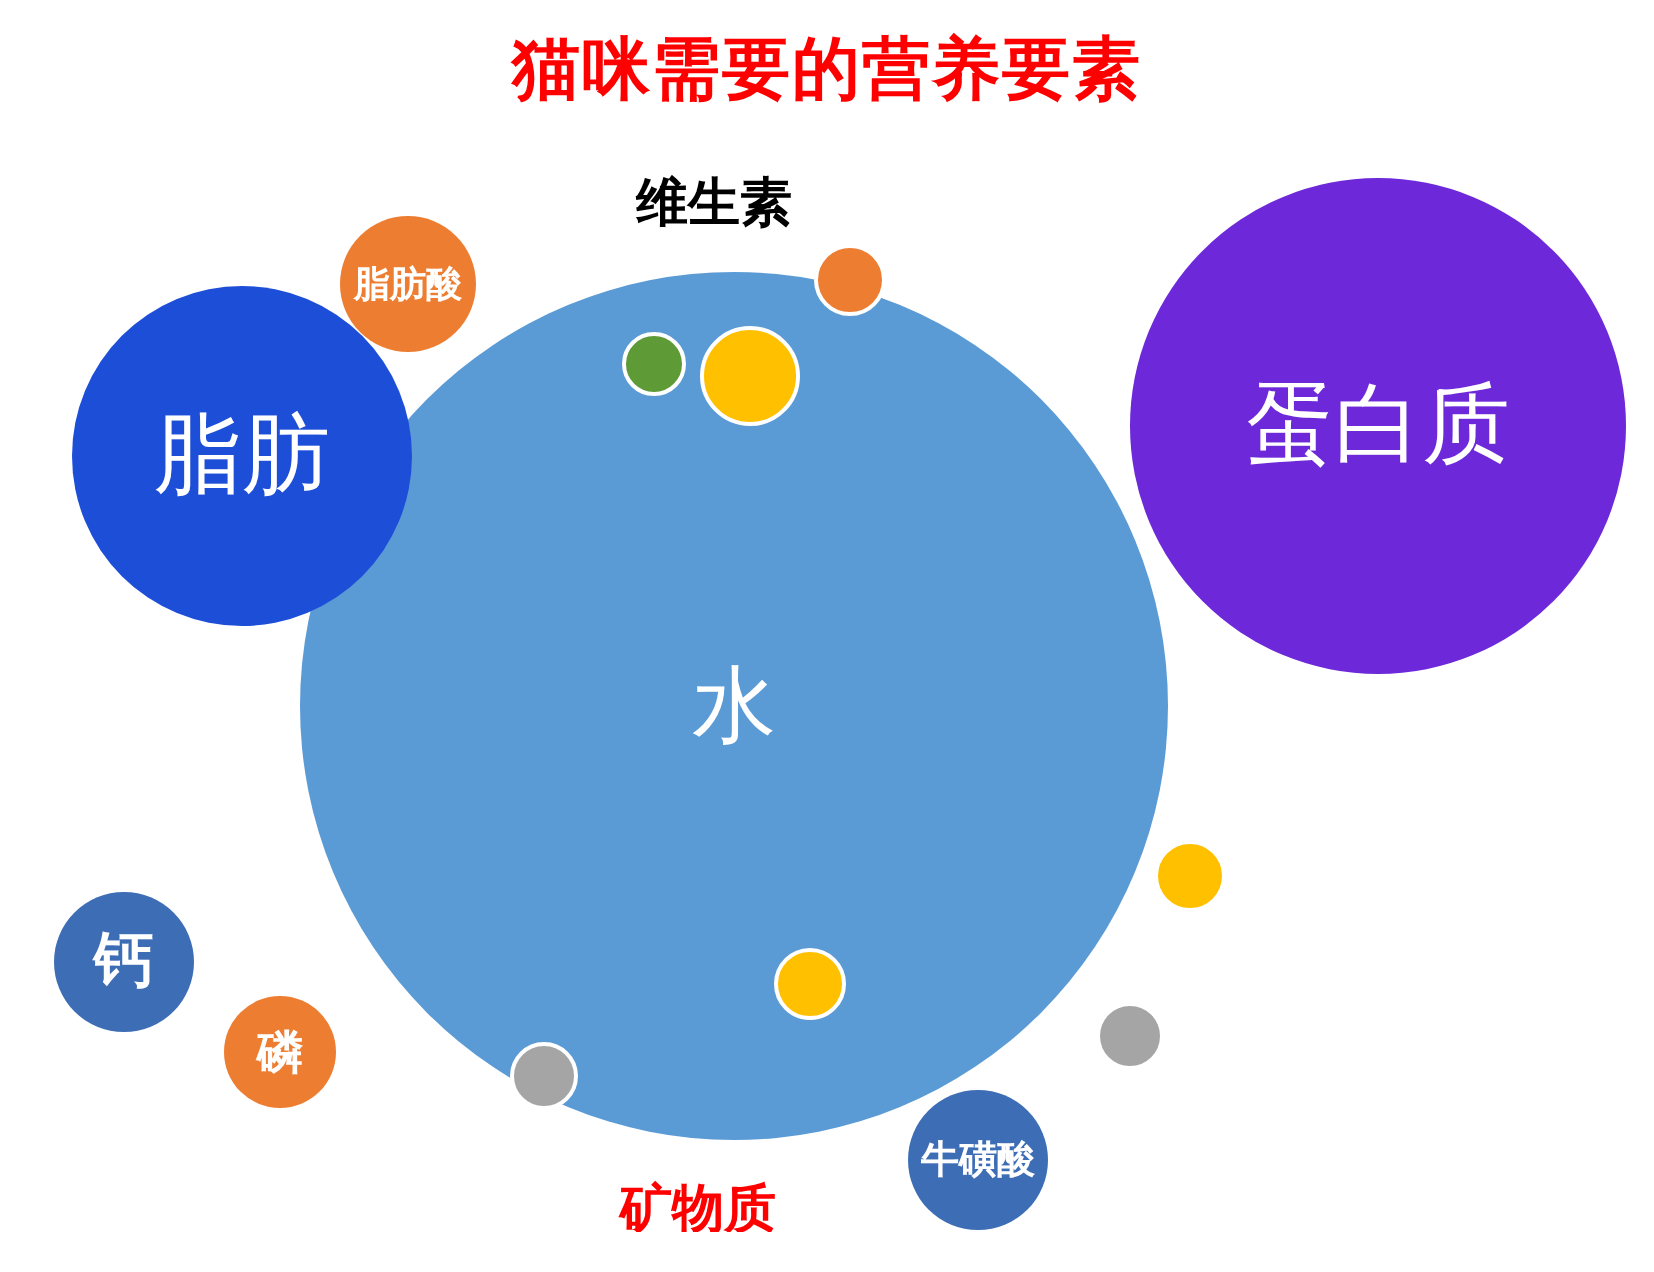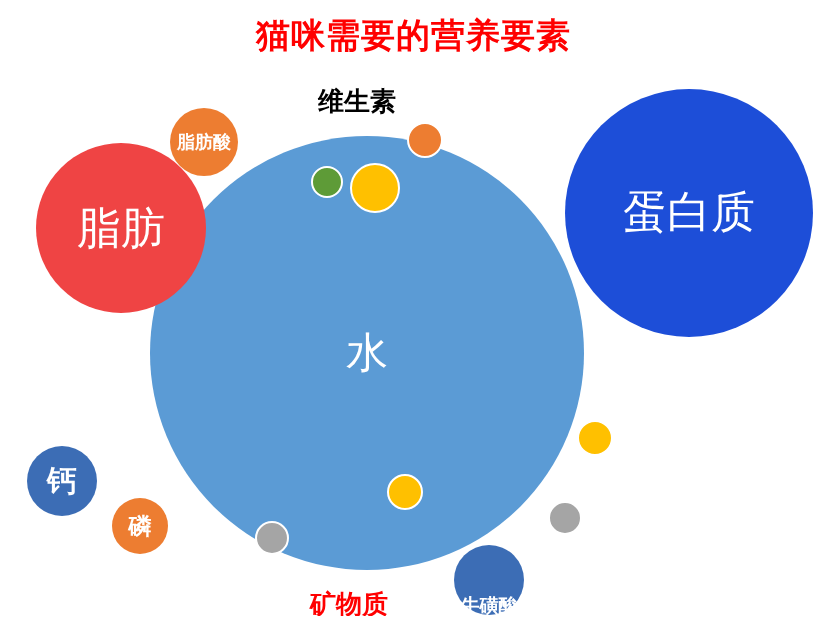--- a/index.html
+++ b/index.html
@@ -54,33 +54,32 @@
   .b-water {
     background: #5B9BD5;
     z-index: 2;
   }
   .b-water .bubble-label {
     color: #FFFFFF;
     font-size: 42px;
     font-weight: 400;
   }
   .b-fat {
-    background: #ef4444;
+    background: #1d4ed8;
     z-index: 3;
     text-align: center;
   }
   .b-fat .bubble-label {
     color: #FFFFFF;
     font-size: 44px;
     font-weight: 400;
   }
   .b-protein {
-    background: #1d4ed8;
+    background: #6d28d9;
     z-index: 3;
-    font-family: Liberation Serif, serif;
   }
   .b-protein .bubble-label {
     color: #FFFFFF;
     font-size: 44px;
     font-weight: 400;
   }
   .b-fattyacid {
     background: #ED7D31;
     z-index: 4;
   }
@@ -103,21 +102,20 @@
     z-index: 4;
   }
   .b-phosphorus .bubble-label {
     color: #FFFFFF;
     font-size: 23px;
     font-weight: bold;
   }
   .b-taurine {
     background: #3C6DB5;
     z-index: 4;
-    align-items: flex-end;
   }
   .b-taurine .bubble-label {
     color: #FFFFFF;
     font-size: 19px;
     font-weight: bold;
   }
 
   
   .dot {
     position: absolute;

